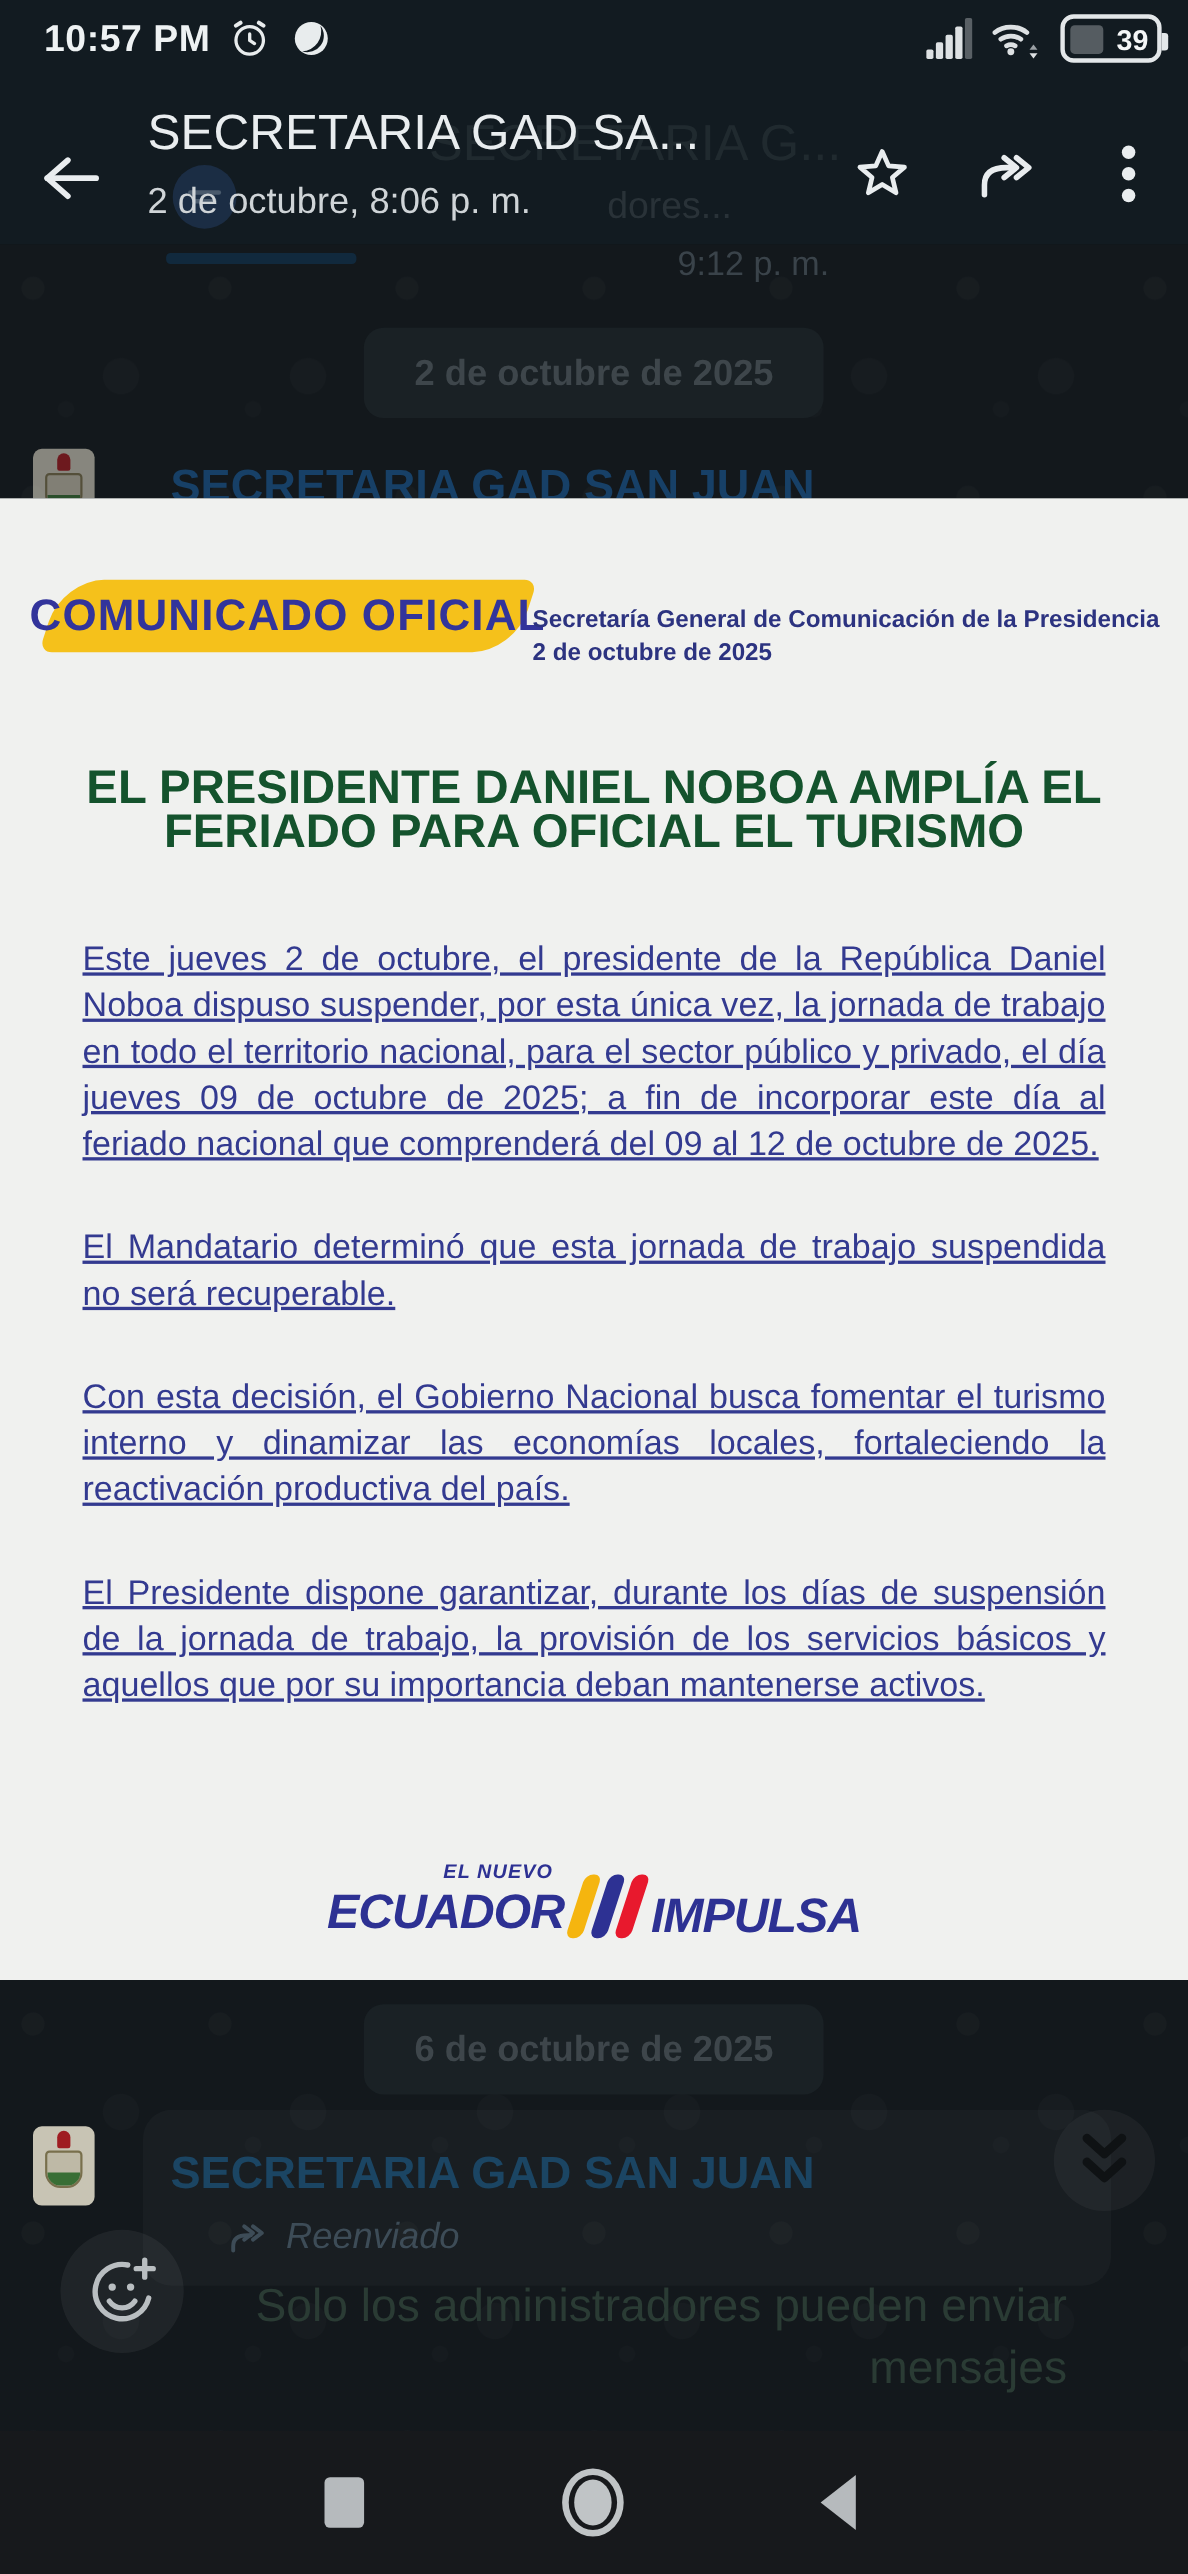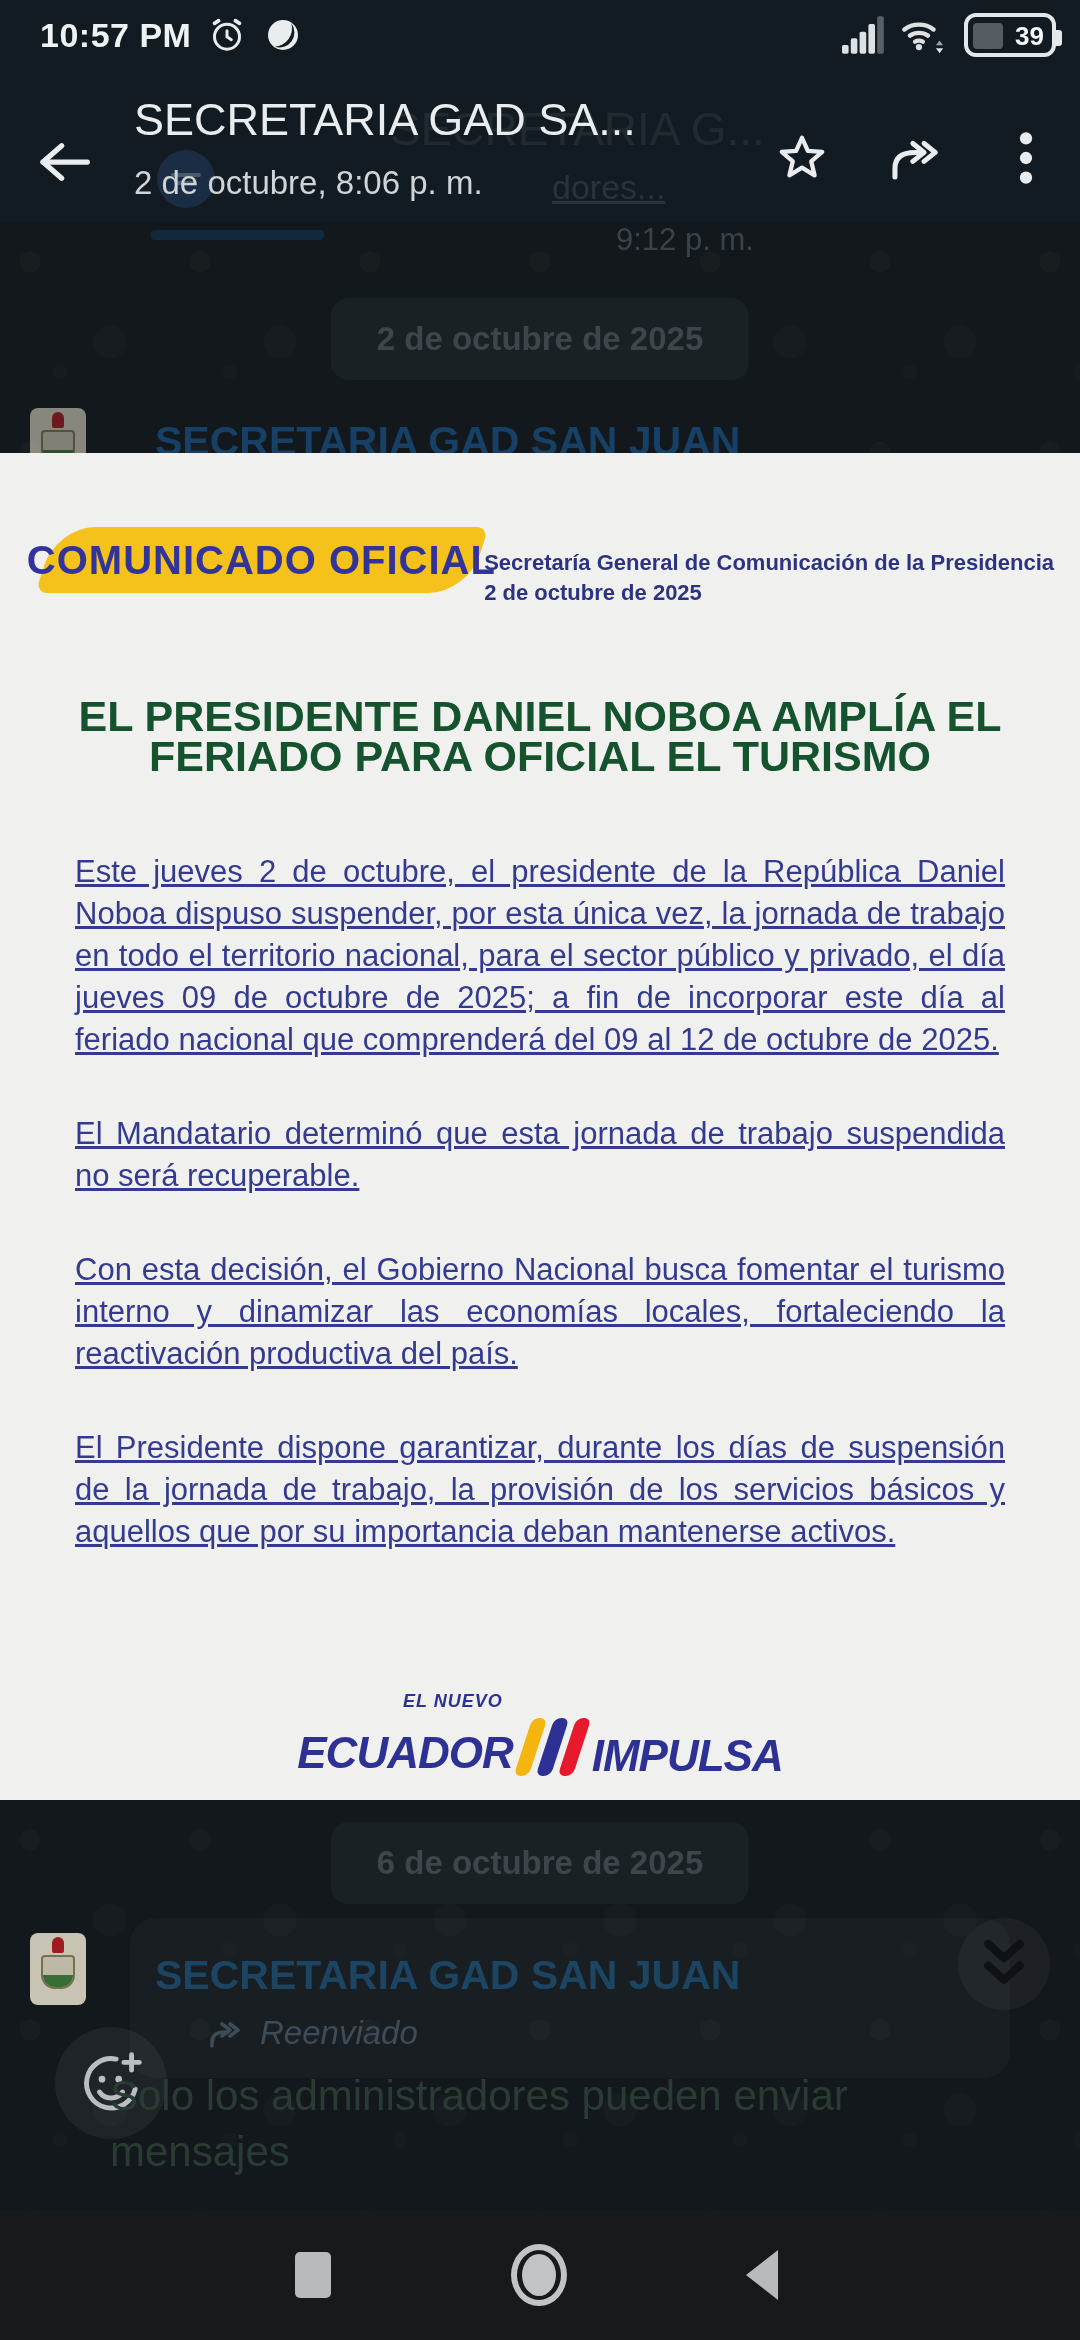--- a/index.html
+++ b/index.html
@@ -21,21 +21,21 @@
 
   .vheader { position:absolute; top:64px; left:0; width:1080px; height:158px; }
   .back-btn { position:absolute; left:36px; top:70px; width:64px; height:56px; }
   .vh-title { position:absolute; left:134px; top:30px; font-size:45px; color:#e9edef; white-space:nowrap; }
   .vh-sub { position:absolute; left:134px; top:100px; font-size:33px; color:#cfd4d7; }
   .vh-actions { position:absolute; right:26px; top:66px; display:flex; align-items:center; gap:56px; }
   .icon-btn { width:56px; height:56px; display:flex; align-items:center; justify-content:center; }
 
   
   .ghost-title { position:absolute; left:390px; top:38px; font-size:46px; color:rgba(233,237,239,.07); white-space:nowrap; }
-  .ghost-frag { position:absolute; left:552px; top:104px; font-size:34px; color:rgba(210,220,226,.12);text-decoration:underline; }
+  .ghost-frag { position:absolute; left:552px; top:104px; font-size:34px; color:rgba(210,220,226,.12); }
   .ghost-avatar { position:absolute; left:157px; top:86px; width:58px; height:58px; border-radius:50%;
     background:#1f3350; opacity:.75; display:flex; flex-direction:column; align-items:center; justify-content:center; gap:4px; }
   .ghost-avatar i { display:block; width:30px; height:4px; background:rgba(210,225,235,.35); border-radius:2px; }
   .ghost-avatar i + i { width:22px; }
 
   
   .chat-top { position:absolute; top:222px; left:0; width:1080px; height:231px; background:#13181c; overflow:hidden; z-index:2; }
   .chat-bottom { position:absolute; top:1800px; left:0; width:1080px; height:410px; background:#13181c; overflow:hidden; z-index:2; }
   .doodles { position:absolute; inset:0; background-image:
       radial-gradient(circle at 30px 40px, rgba(255,255,255,.018) 10px, transparent 11px),
@@ -56,36 +56,36 @@
   .sender { position:absolute; font-size:41px; font-weight:bold; white-space:nowrap; }
   .sender-top { left:155px; top:196px; color:#174067; }
   .msg-bubble { position:absolute; left:130px; top:118px; width:880px; height:160px; border-radius:26px; background:rgba(255,255,255,.028); }
   .sender-bottom { left:155px; top:152px; color:#1b4563; }
   .fwd-row { position:absolute; left:208px; top:214px; display:flex; align-items:center; gap:16px; }
   .fwd-label { font-size:33px; font-style:italic; color:#3d4c57; }
   .scroll-btn { position:absolute; left:958px; top:118px; width:92px; height:92px; border-radius:50%;
     background:rgba(255,255,255,.045); display:flex; align-items:center; justify-content:center; }
   .emoji-btn { position:absolute; left:55px; top:227px; width:112px; height:112px; border-radius:50%;
     background:rgba(255,255,255,.055); display:flex; align-items:center; justify-content:center; }
-  .notice { position:absolute; left:50%; top:268px; transform:translateX(-50%); width:860px; text-align:left;
+  .notice { position:absolute; left:50%; top:268px; transform:translateX(-50%); width:860px; text-align:right;
     font-size:42px; line-height:56px; color:#2a3b34; }
 
   
   .doc { position:absolute; top:453px; left:0; width:1080px; height:1347px; background:#f0f1ef; z-index:4; }
   .badge { position:absolute; left:46px; top:74px; width:432px; height:66px; background:#f5c11b;
     transform:skewX(-18deg); border-radius:38px 12px 38px 12px; display:flex; align-items:center; justify-content:center; }
   .badge span { transform:skewX(18deg); font-size:40px; font-weight:bold; letter-spacing:1px; color:#32349b; white-space:nowrap; }
   .source { position:absolute; top:95px; right:26px; text-align:left; font-size:22px; font-weight:bold; line-height:30px; color:#2c3380; }
   .headline { position:absolute; top:243px; left:0; width:1080px; text-align:center; font-size:43px; font-weight:bold; line-height:40px; color:#14532d; }
   .body-text { position:absolute; top:398px; left:75px; width:930px; font-size:31px; line-height:42px; text-align:justify; color:#333a90; }
   .body-text p { margin-bottom:52px;text-decoration:underline; }
   
   .logo { position:absolute; left:0; top:1238px; width:1080px; display:flex; align-items:flex-end; justify-content:center; font-style:italic; }
   .logo-left { display:flex; flex-direction:column; align-items:flex-end; padding-right:6px; }
-  .logo-top { font-size:18px; font-weight:bold; color:#2d3193; letter-spacing:1px; margin-bottom:16px; padding-right:10px; }
+  .logo-top { font-size:18px; font-weight:bold; color:#2d3193; letter-spacing:1px; margin-bottom:2px; padding-right:10px; }
   .logo-ecuador { font-size:44px; font-weight:bold; color:#2d3193; letter-spacing:-1px; }
   .stripes { display:flex; gap:7px; margin:0 10px 2px 4px; transform:skewX(-18deg); }
   .stripes i { display:block; width:15px; height:58px; border-radius:7px; }
   .s-y { background:#f5b50f; }
   .s-b { background:#2d3193; }
   .s-r { background:#e8192d; }
   .logo-impulsa { font-size:44px; font-weight:bold; color:#2d3193; letter-spacing:-1px; line-height:1; }
 
   
   .navbar { position:absolute; top:2210px; left:0; width:1080px; height:130px; background:#17191c; z-index:6; }

